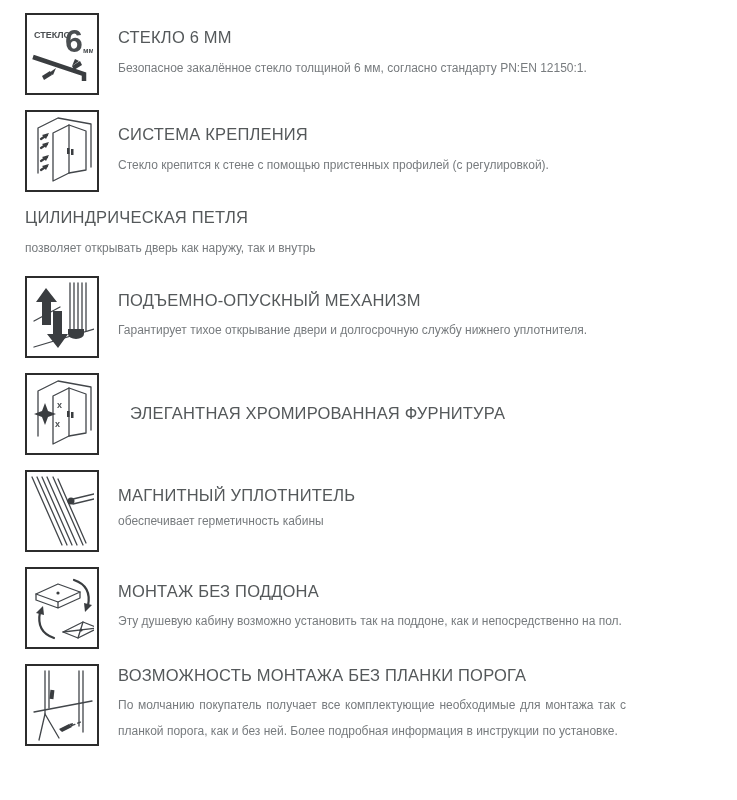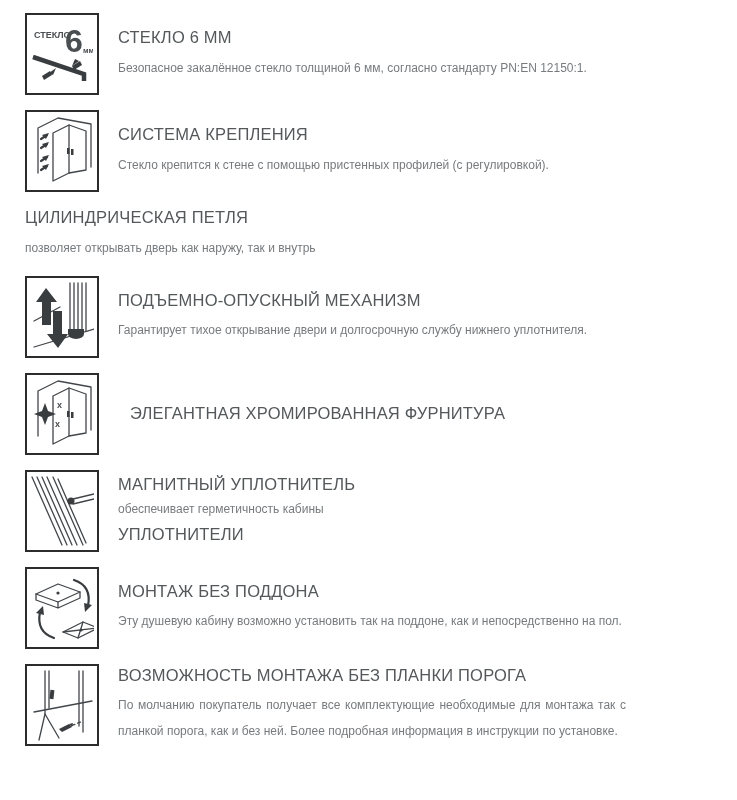--- a/index.html
+++ b/index.html
@@ -131,21 +131,20 @@
         <path class="ic" d="M23,2 L53,70" stroke-width="1"></path>
         <path class="ic" d="M28,4 L56,68" stroke-width="1.4"></path>
         <circle class="ic-fill" cx="41" cy="26" r="3.5"></circle>
         <path class="ic" d="M43,24 L64,19" stroke-width="2.4"></path>
         <path class="ic" d="M43,29 L64,24" stroke-width="1"></path>
       </svg>
     </div>
     <div class="text-col">
       <h3 class="feature-title tight">МАГНИТНЫЙ УПЛОТНИТЕЛЬ</h3>
       <p class="feature-body tight">обеспечивает герметичность кабины</p>
-      <h3 class="feature-title tight">УПЛОТНИТЕЛИ</h3>
     </div>
   </div>
 
   <div class="feature-row">
     <div class="icon-box">
       <svg width="64" height="72" viewBox="0 0 64 72">
         <path class="ic" d="M6,22 L28,12 L50,20 L28,30 Z"></path>
         <path class="ic" d="M6,22 L6,28 L28,36 L50,26 L50,20 M28,30 L28,36"></path>
         <circle class="ic-fill" cx="28" cy="21" r="1.6"></circle>
         <path class="ic" d="M33,60 L53,50 L68,56 L48,66 Z" stroke-width="1"></path>

